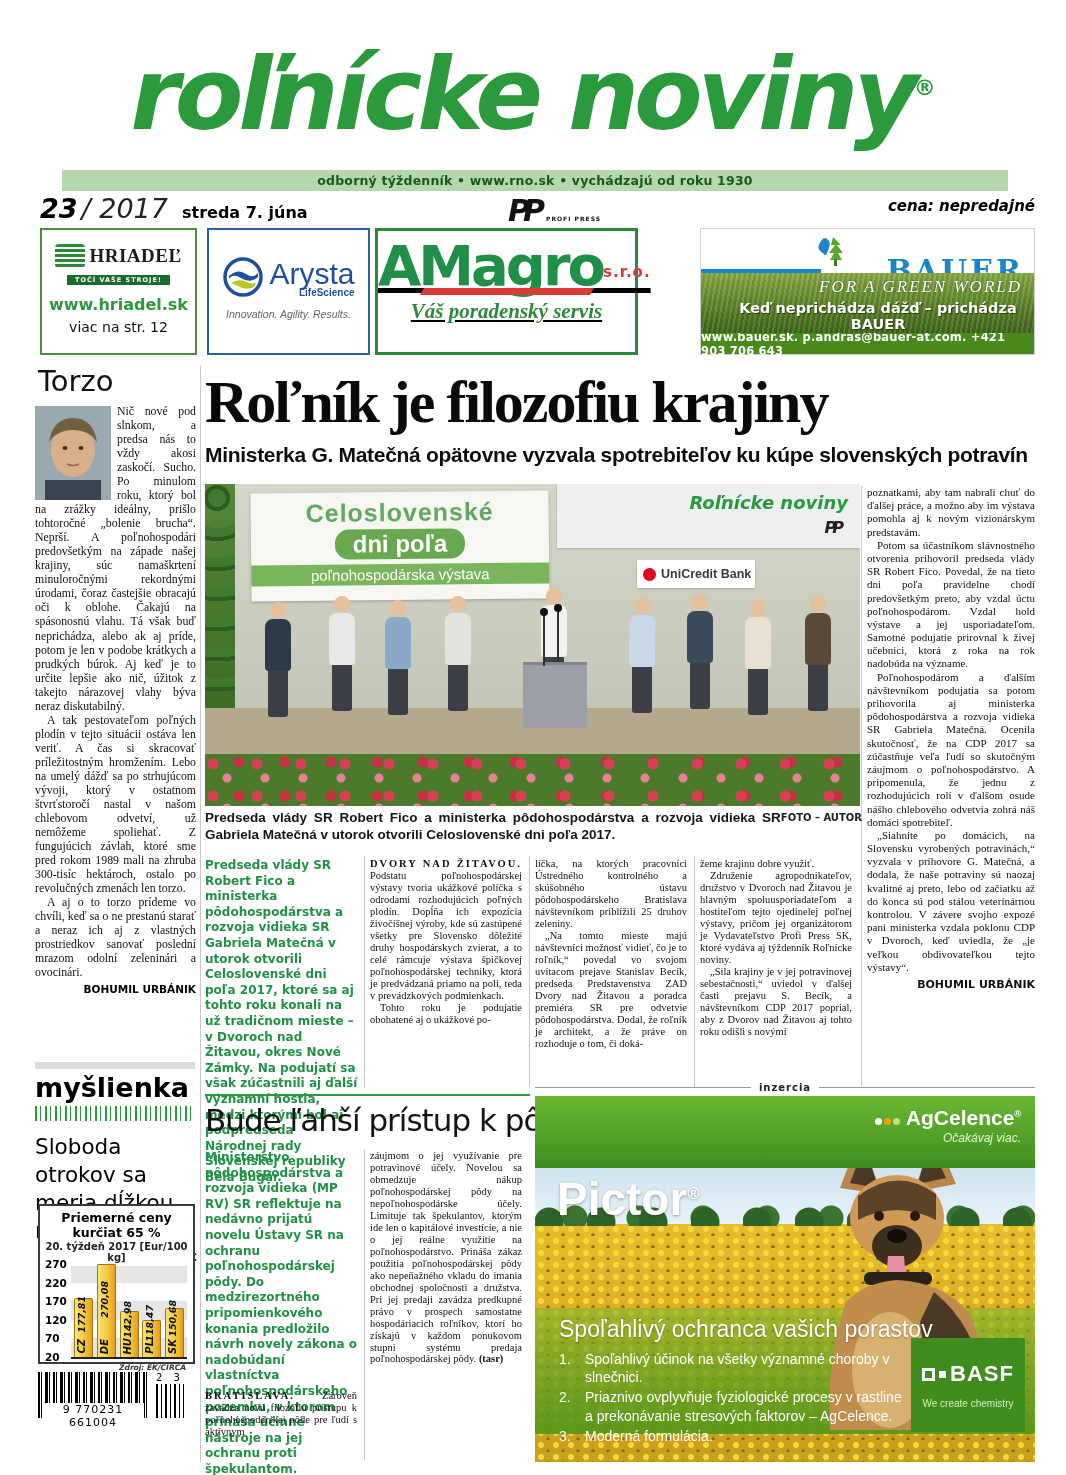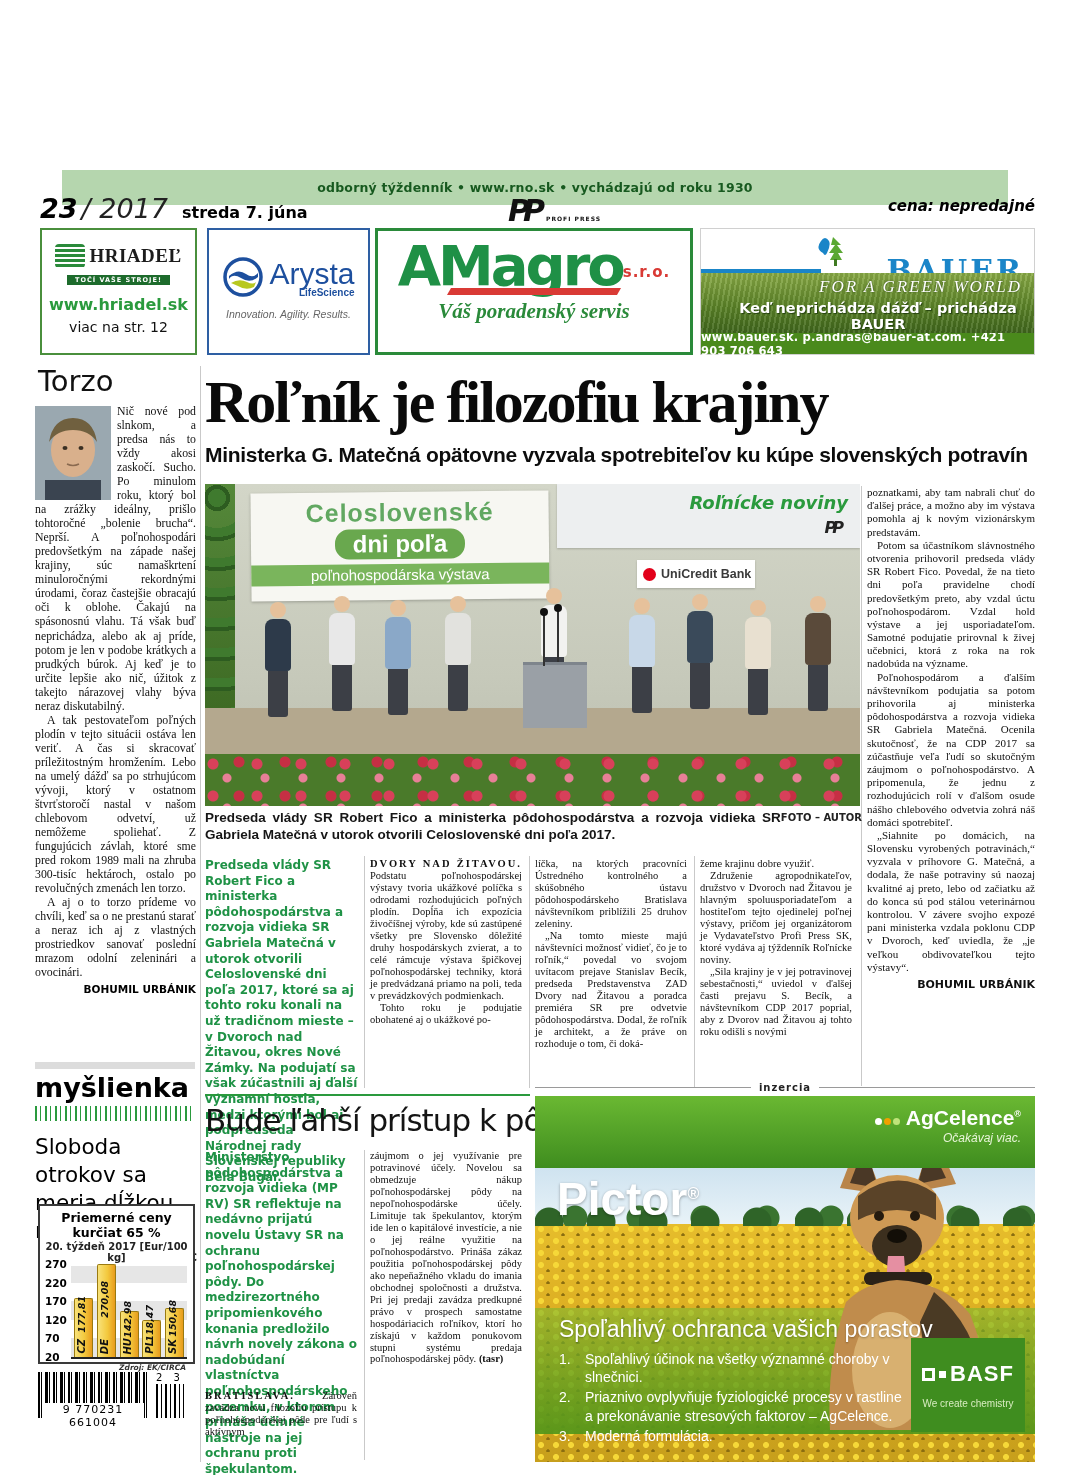--- a/index.html
+++ b/index.html
@@ -1,21 +1,21 @@
 <!DOCTYPE html>
 <html><head>
 <meta charset="utf-8">
 <style>
   html,body{margin:0;padding:0;background:#9a9a9a;}
   .page{position:relative;width:1066px;height:1475px;background:#fff;margin:0 auto;
         font-family:"Liberation Serif",serif;overflow:hidden;}
   [data-interactable]{box-sizing:border-box;}
 
   
-  .mast-bar{position:absolute;left:62px;top:170px;width:946px;height:35px;background:#b5d6ae;z-index:1;
+  .mast-bar{position:absolute;left:62px;top:170px;width:946px;height:21px;background:#b5d6ae;z-index:1;
             display:flex;align-items:center;justify-content:center;}
   .mast-tagline{font:bold 12.5px "DejaVu Sans",sans-serif;color:#17591f;letter-spacing:.2px;}
   .mast-title{position:absolute;left:0;width:1066px;top:30px;text-align:center;z-index:2;
               font-family:"DejaVu Sans",sans-serif;font-style:italic;font-weight:bold;
               font-size:100px;line-height:1.3;letter-spacing:-5px;color:#2a9a3d;white-space:nowrap;}
   .mast-title sup{font-size:22px;letter-spacing:0;vertical-align:super;}
   .issue-row{position:absolute;left:40px;top:193px;width:995px;height:32px;z-index:3;}
   .issue-num{font:bold italic 27px "DejaVu Sans",sans-serif;color:#000;}
   .issue-year{font:italic 27px "DejaVu Sans",sans-serif;font-weight:300;color:#222;}
   .issue-date{font:bold 16px "DejaVu Sans",sans-serif;color:#000;margin-left:10px;}
@@ -33,21 +33,21 @@
   .hr-name{font:bold 19px "Liberation Serif",serif;color:#1c1c1c;letter-spacing:.5px;}
   .hr-tag{display:inline-block;background:#1d6b2c;color:#fff;font:bold 6.5px "DejaVu Sans",sans-serif;
           padding:1px 8px;letter-spacing:1px;margin-top:1px;}
   .hr-url{font:bold 16px "DejaVu Sans",sans-serif;color:#2a9a3d;margin-top:9px;}
   .hr-note{font:14px "DejaVu Sans",sans-serif;color:#111;margin-top:5px;}
   .ad-arysta{left:207px;width:163px;border:2px solid #2e5fa3;text-align:center;padding-top:26px;}
   .ar-row{display:flex;align-items:flex-end;justify-content:center;gap:5px;}
   .ar-name{font:500 30px "Liberation Sans",sans-serif;color:#1d4f9e;line-height:.9;}
   .ar-sub{display:block;text-align:right;font:bold 10px "Liberation Sans",sans-serif;color:#1d4f9e;}
   .ar-tag{font:italic 10.5px "Liberation Sans",sans-serif;color:#666;margin-top:10px;}
-  .ad-amagro{left:375px;width:318px;border:3px solid #2a8a3a;text-align:center;}
+  .ad-amagro{left:375px;width:263px;border:3px solid #2a8a3a;text-align:center;text-decoration:underline;}
   .am-logo{margin-top:8px;font:900 56px "DejaVu Sans",sans-serif;color:#1f9046;
            letter-spacing:-3px;line-height:.95;}
   .am-sro{font:bold 15px "DejaVu Sans",sans-serif;color:#d93a35;letter-spacing:1px;vertical-align:8px;}
   .am-swoosh{width:170px;height:7px;background:#d93a35;margin:-4px auto 4px;transform:skewX(-30deg);}
   .am-tag{font:bold italic 21px "Liberation Serif",serif;color:#2a8a3a;}
   .ad-bauer{left:700px;width:335px;border:1px solid #d0d0d0;}
   .bau-top{position:relative;height:44px;background:#fff;}
   .bau-tree{position:absolute;left:112px;top:4px;width:34px;height:34px;}
   .bau-name{position:absolute;right:10px;top:4px;font:bold 30px "DejaVu Serif",serif;
             color:#1a85c8;letter-spacing:3px;margin-top:20px;}
@@ -224,20 +224,21 @@
   .col5-byline{text-align:right;font:bold 11px "DejaVu Sans",sans-serif;margin-top:4px;}
 </style>
 </head>
 <body>
 
 <div class="page" data-interactable="false">
 
   <div class="mast-bar" data-interactable="false">
     <span class="mast-tagline" data-interactable="false">odborný týždenník  •  www.rno.sk  •  vychádzajú od roku 1930</span>
   </div>
+  <div class="mast-title" data-interactable="false"><span data-interactable="false">roľnícke noviny</span><sup data-interactable="false">®</sup></div>
 
   <div class="issue-row" data-interactable="false">
     <span class="issue-num" data-interactable="false">23</span>
     <span class="issue-year" data-interactable="false">/ 2017</span>
     <span class="issue-date" data-interactable="false">streda 7. júna</span>
     <span class="pp-logo" data-interactable="false"><span data-interactable="false">PP</span><span class="pp-sub" data-interactable="false">PROFI PRESS</span></span>
     <span class="price" data-interactable="false">cena: nepredajné</span>
   </div>
 
   <div class="ad ad-hriadel" data-interactable="false">

